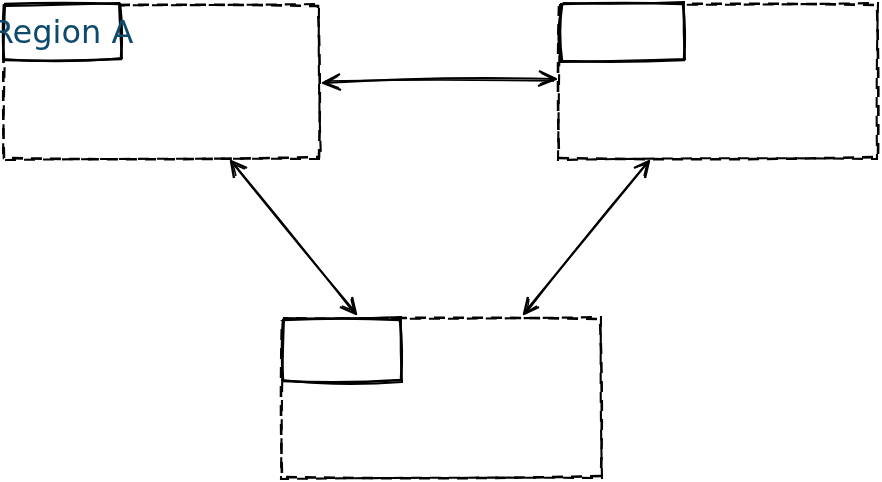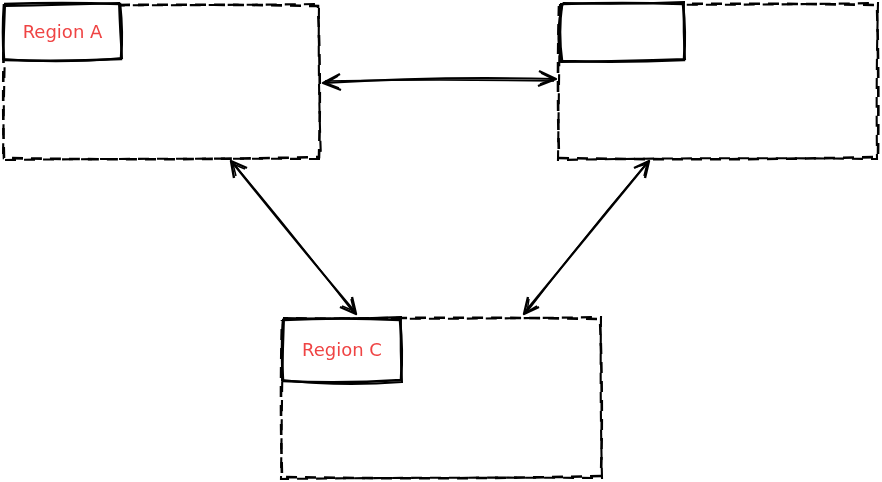--- a/index.html
+++ b/index.html
@@ -31,23 +31,23 @@
   .shaft1 { stroke-width: 2.1; }
   .shaft2 { stroke-width: 1.6; }
   .head1 { stroke-width: 2.4; stroke-linejoin: round; }
   .head2 { stroke-width: 1.5; stroke-linejoin: round; }
   .region-label {
     position: absolute;
     display: flex;
     align-items: center;
     justify-content: center;
     font-family: "DejaVu Sans", sans-serif;
-    font-size: 18px;
+    font-size: 32px;
     line-height: 1;
-    color: #ef4444;
+    color: #0c4a6e;
     white-space: nowrap;
     pointer-events: none;
   }
 </style>
 </head>
 <body>
 
 <div class="canvas">
   <svg width="882" height="482" viewBox="0 0 882 482">
 
@@ -103,14 +103,13 @@
       <path class="sketch shaft1" d="M648 162 Q586 238 525 312"></path>
       <path class="sketch shaft2" d="M647 163 Q585 236 526 313"></path>
       <path class="sketch head1" d="M634 168 L649 161 L645 178"></path>
       <path class="sketch head2" d="M636 167 L647 164 L644 176"></path>
       <path class="sketch head1" d="M539 307 L524 314 L528 297"></path>
       <path class="sketch head2" d="M537 306 L527 312 L529 299"></path>
     </g>
   </svg>
 
   <div class="region-label" style="left:4px;  top:4px;  width:117px; height:56px;">Region A</div>
-  <div class="region-label" style="left:283px; top:319px; width:118px; height:62px;">Region C</div>
 </div>
 
 </body></html>

